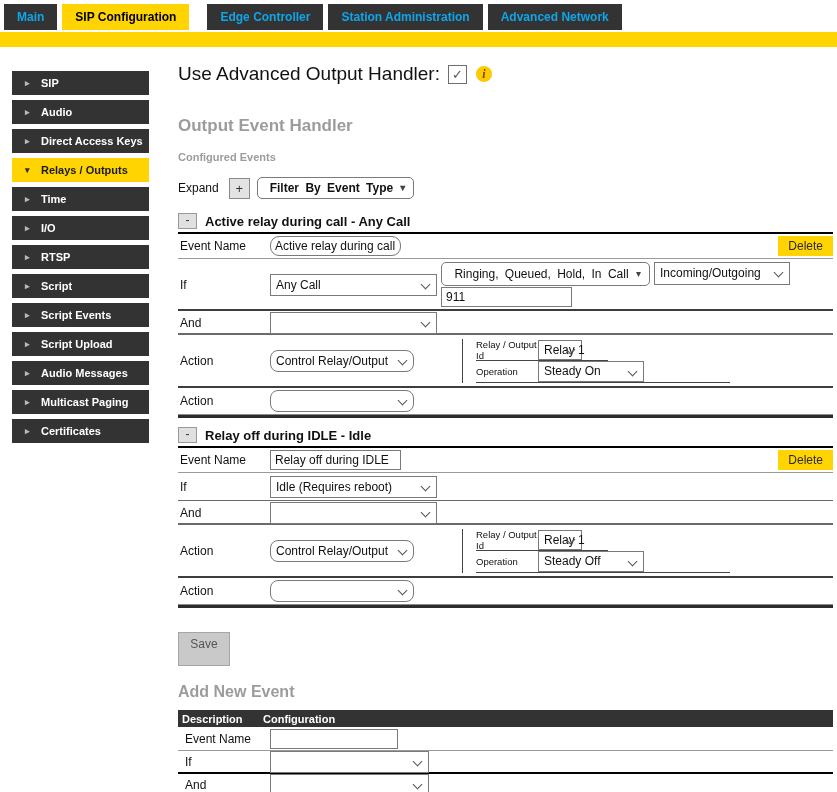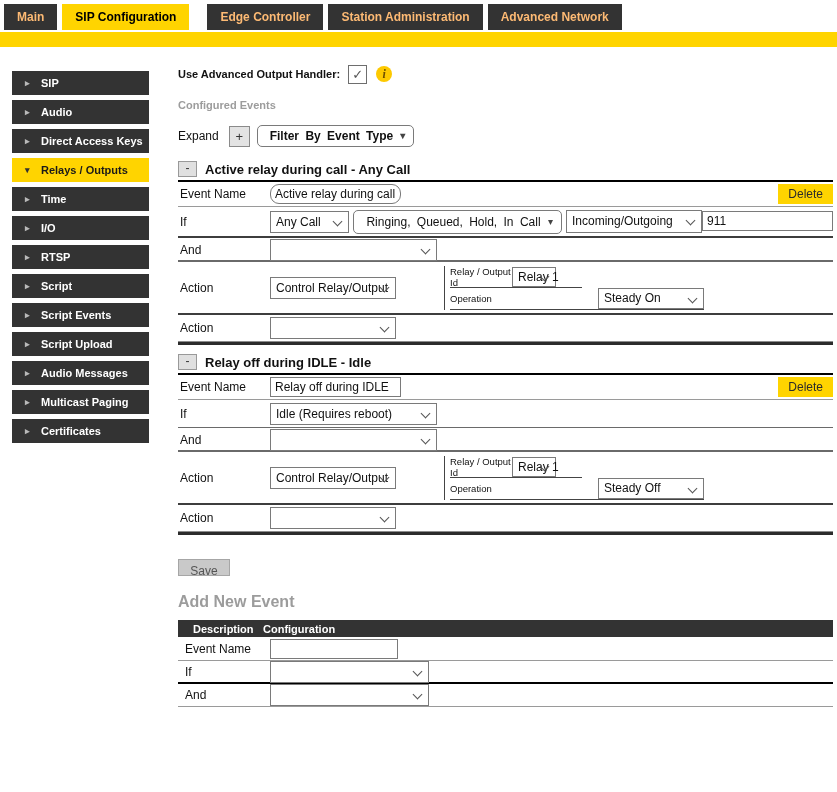--- a/index.html
+++ b/index.html
@@ -4,21 +4,21 @@
 <style>
   * { box-sizing: border-box; margin: 0; padding: 0; }
   html,body { background:#fff; }
   body {
     width: 837px; height: 792px; position: relative; overflow: hidden;
     font-family: "Liberation Sans", sans-serif; color:#111; font-size:12px;
   }
   
   .tabbar { display:flex; gap:5px; padding:4px 0 0 4px; }
   .tab {
-    background:#333; color:#fdba74; font-weight:bold; font-size:12px;
+    background:#333; color:#0ea5e9; font-weight:bold; font-size:12px;
     height:26px; line-height:26px; padding:0 13px; white-space:nowrap; cursor:pointer;
   }
   .tab.active { background:#ffd400; color:#000000; }
   .tab.gap-left { margin-left:13px; }
   .topband { height:15px; background:#ffd400; margin-top:2px; width:100%; }
 
   
   .sidebar { position:absolute; left:12px; top:71px; width:137px; }
   .side-item {
     background:#333; color:#fff; font-weight:bold; font-size:11px;
@@ -26,21 +26,21 @@
     position:relative; cursor:pointer; white-space:nowrap;
   }
   .side-item .side-chev { position:absolute; left:13px; top:0; color:#b9b9b9; font-size:9px; }
   .side-item.active { background:#ffd400; color:#1a1a1a; }
   .side-item.active .side-chev { color:#333; }
 
   
   .main { position:absolute; left:178px; top:64px; width:655px; }
 
   .adv-row { display:flex; align-items:center; height:20px; }
-  .adv-label { font-weight:bold; font-size:11px; }
+  .adv-label { font-weight:normal; font-size:19px; }
   .checkbox {
     width:19px; height:19px; border:1px solid #6e6e6e; background:#fff;
     margin-left:8px; text-align:center; line-height:17px; font-size:13px; color:#555; cursor:pointer;
   }
   .info-icon {
     width:16px; height:16px; border-radius:50%; background:#fdc900; margin-left:9px;
     color:#6b4d00; font-family:"Liberation Serif", serif; font-weight:bold; font-style:italic;
     text-align:center; line-height:16px; font-size:12px; cursor:pointer;
   }
 
@@ -86,50 +86,50 @@
 
   .erow { display:flex; align-items:center; padding-left:2px; }
   .lbl { width:90px; font-size:12px; flex:none; }
   .row-name { height:25px; border-bottom:1px solid #9a9a9a; }
   .btn-delete {
     margin-left:auto; background:#ffd400; color:#2b2b2b; height:20px; line-height:20px;
     padding:0 10px; font-size:12px; cursor:pointer;
   }
   .row-if { align-items:center; border-bottom:2px solid #3d3d3d; padding-top:3px; padding-bottom:2px; }
   .sel-main { width:167px; }
-  .if-right { margin-left:4px; display:flex; }
+  .if-right { margin-left:4px; display:flex; flex-direction:column; }
   .if-top { display:flex; }
   .states-sel { width:209px; height:24px; line-height:22px; text-align:center; }
   .states-sel .tri { line-height:22px; }
   .dir-sel { width:136px; margin-left:4px; height:23px; line-height:21px; }
   .num-input { width:131px; margin-top:1px; }
   .row-and { height:22px; border-bottom:2px solid #6a6a6a; margin-top:2px; margin-bottom:2px;}
   .row-action { border-bottom:2px solid #3d3d3d; padding-top:2px; padding-bottom:3px; }
-  .sel-action { width:126px; align-self:center; }
-  .nested { margin-left:48px; border-left:1px solid #444; padding-left:5px; }
+  .sel-action { width:144px; align-self:center;border-radius:8px; }
+  .nested { margin-left:48px; border-left:1px solid #444; padding-left:13px; }
   .nrow { display:flex; align-items:center; height:22px; border-bottom:1px solid #444; }
   .nrow1 { width:132px; }
-  .nrow2 { width:254px;justify-content:space-between; }
+  .nrow2 { width:254px; }
   .nlbl { width:62px; font-size:9.5px; flex:none; }
   .sel-relay { width:44px; height:20px; line-height:18px; }
   .sel-relay .chev { top:5px; }
   .sel-op { width:106px; height:21px; line-height:19px; }
   .row-action2 { height:26px; }
   .block-end { height:2px; border-top:1px solid #8c8c8c; border-bottom:3px solid #2c2c2c; }
 
   .btn-save {
-    margin-top:24px; width:52px; height:17px; background:#c9c9c9; border:1px solid #a6a6a6;
+    margin-top:24px; width:52px; height:34px; background:#c9c9c9; border:1px solid #a6a6a6;
     color:#555; font-size:12px; text-align:center; line-height:23px; cursor:pointer;
   }
 
   
   .add-head { font-size:16px; font-weight:bold; color:#9c9c9c; margin-top:17px; }
   .add-table { margin-top:9px; }
   .thead { display:flex; background:#333; color:#fff; height:17px; align-items:center; font-size:11px; font-weight:bold; }
-  .th-desc { width:85px; padding-left:15px; flex:none; }
+  .th-desc { width:85px; padding-left:4px; flex:none; }
   .arow { display:flex; align-items:center; padding-left:7px; border-bottom:1px solid #9a9a9a; }
   .alabel { width:85px; font-size:12px; flex:none; }
   .arow-name { height:24px; }
   .arow-if { height:23px; border-bottom:2px solid #000; }
   .arow-and { height:23px; }
   .add-input { width:128px; }
   .add-sel { width:159px; }
 </style>
 </head>
 <body>
@@ -160,20 +160,21 @@
 </div>
 
 <div class="main">
 
   <div class="adv-row">
     <span class="adv-label">Use Advanced Output Handler:</span>
     <span class="checkbox"><span>✓</span></span>
     <span class="info-icon">i</span>
   </div>
 
+  <h1 class="page-title">Output Event Handler</h1>
 
   <h2 class="section-title">Configured Events</h2>
 
   <div class="expand-row">
     <span class="expand-label">Expand</span>
     <span class="btn-plus">+</span>
     <span class="rsel filter-sel">
       <span>Filter By Event Type</span>
       <i class="tri">▾</i>
     </span>

